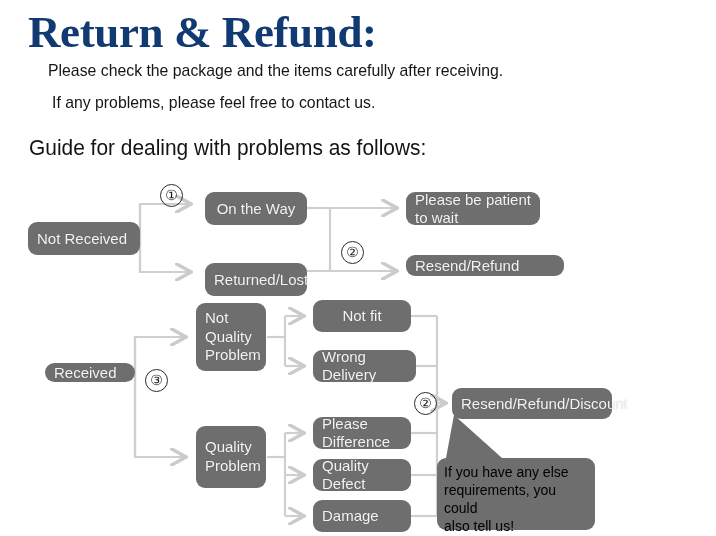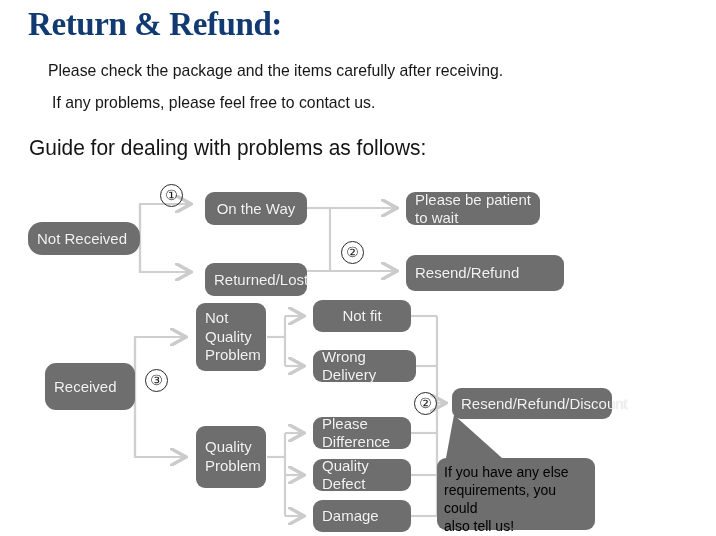--- a/index.html
+++ b/index.html
@@ -18,21 +18,21 @@
     overflow: hidden;
   }
 
   
   #title {
     position: absolute;
     left: 28px;
     top: 6px;
     font-family: "Liberation Serif", serif;
     font-weight: bold;
-    font-size: 33px;
+    font-size: 45px;
     letter-spacing: -0.4px;
     color: #123a72;
     white-space: nowrap;
   }
   .intro-line {
     position: absolute;
     font-family: "Liberation Sans", sans-serif;
     font-size: 17px;
     color: #161616;
     white-space: nowrap;
@@ -188,35 +188,35 @@
         <path d="M 411 316 L 437 316"></path>
         <path d="M 416 366 L 437 366"></path>
         <path d="M 411 433 L 437 433"></path>
         <path d="M 411 475 L 437 475"></path>
         <path d="M 411 516 L 437 516"></path>
         <path d="M 437 316 L 437 516"></path>
         <path d="M 437 403 L 446 403" marker-end="url(#arr)"></path>
       </g>
     </svg>
 
-    <div class="node" style="left:28px; top:222px; width:112px; height:33px;border-radius:14px;">Not Received</div>
+    <div class="node" style="left:28px; top:222px; width:112px; height:33px;">Not Received</div>
 
     <div class="step-circle" style="left:160px; top:184px;">①</div>
 
     <div class="node center" style="left:205px; top:192px; width:102px; height:33px;">On the Way</div>
 
     <div class="node" style="left:205px; top:255px; width:102px; height:33px;margin-top:8px;">Returned/Lost</div>
 
     <div class="node" style="left:406px; top:192px; width:134px; height:33px;">Please be patient to wait</div>
 
     <div class="step-circle" style="left:341px; top:241px;">②</div>
 
-    <div class="node" style="left:406px; top:255px; width:158px; height:36px;">Resend/Refund</div>
-
-    <div class="node" style="left:45px; top:363px; width:90px; height:47px;border-radius:11px;">Received</div>
+    <div class="node" style="left:406px; top:255px; width:158px; height:21px;">Resend/Refund</div>
+
+    <div class="node" style="left:45px; top:363px; width:90px; height:19px;border-radius:11px;">Received</div>
 
     <div class="step-circle" style="left:145px; top:369px;">③</div>
 
     <div class="node multiline" style="left:196px; top:303px; width:70px; height:68px;">Not
 Quality
 Problem</div>
 
     <div class="node multiline" style="left:196px; top:426px; width:70px; height:62px;">Quality
 Problem</div>
 

